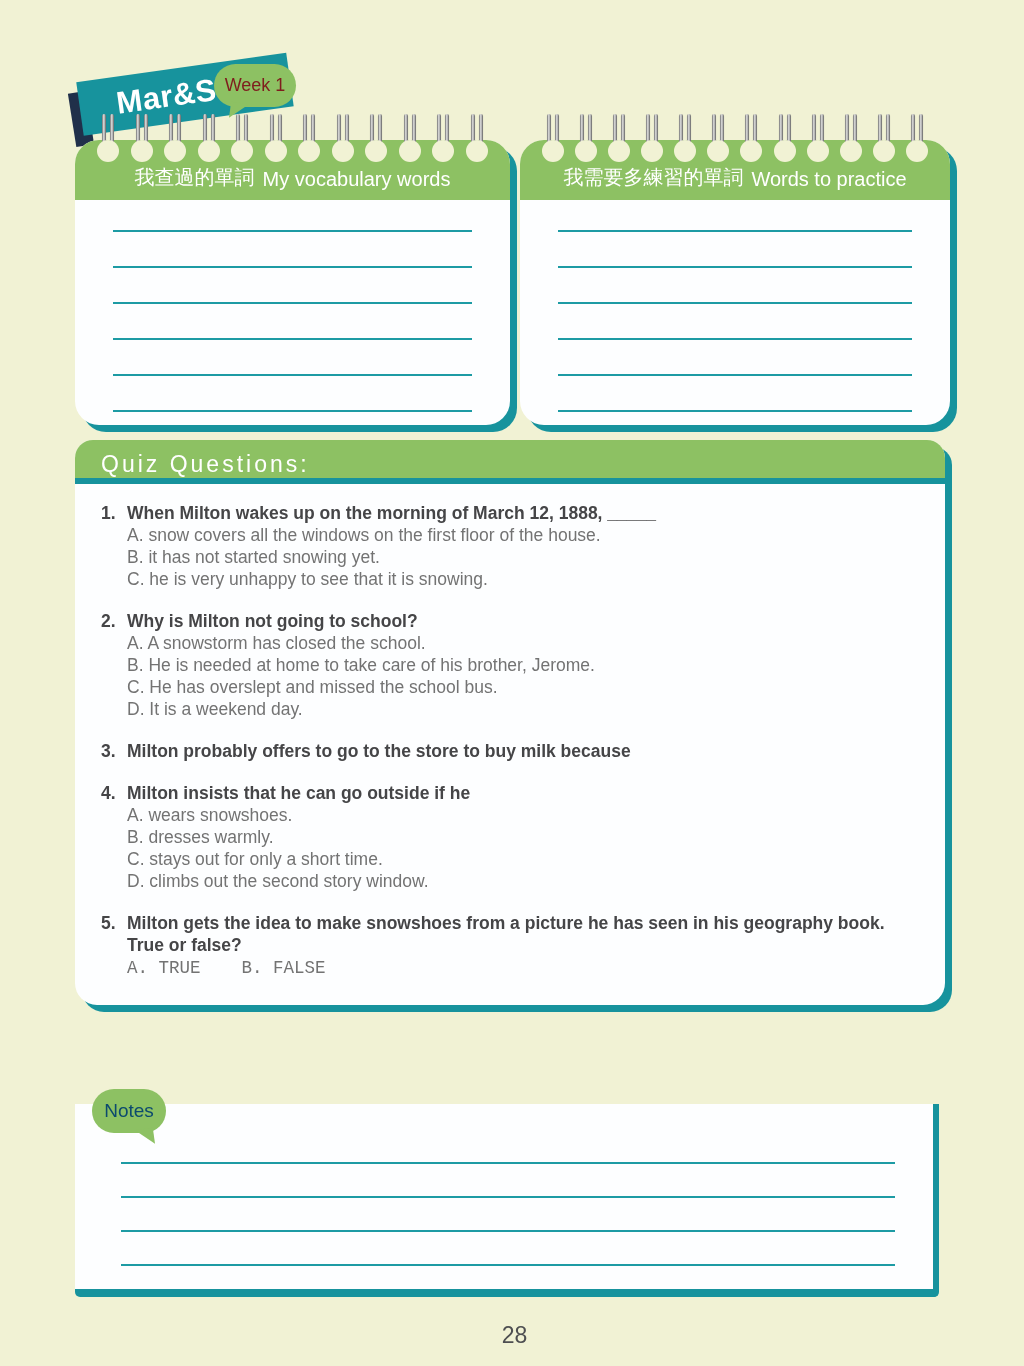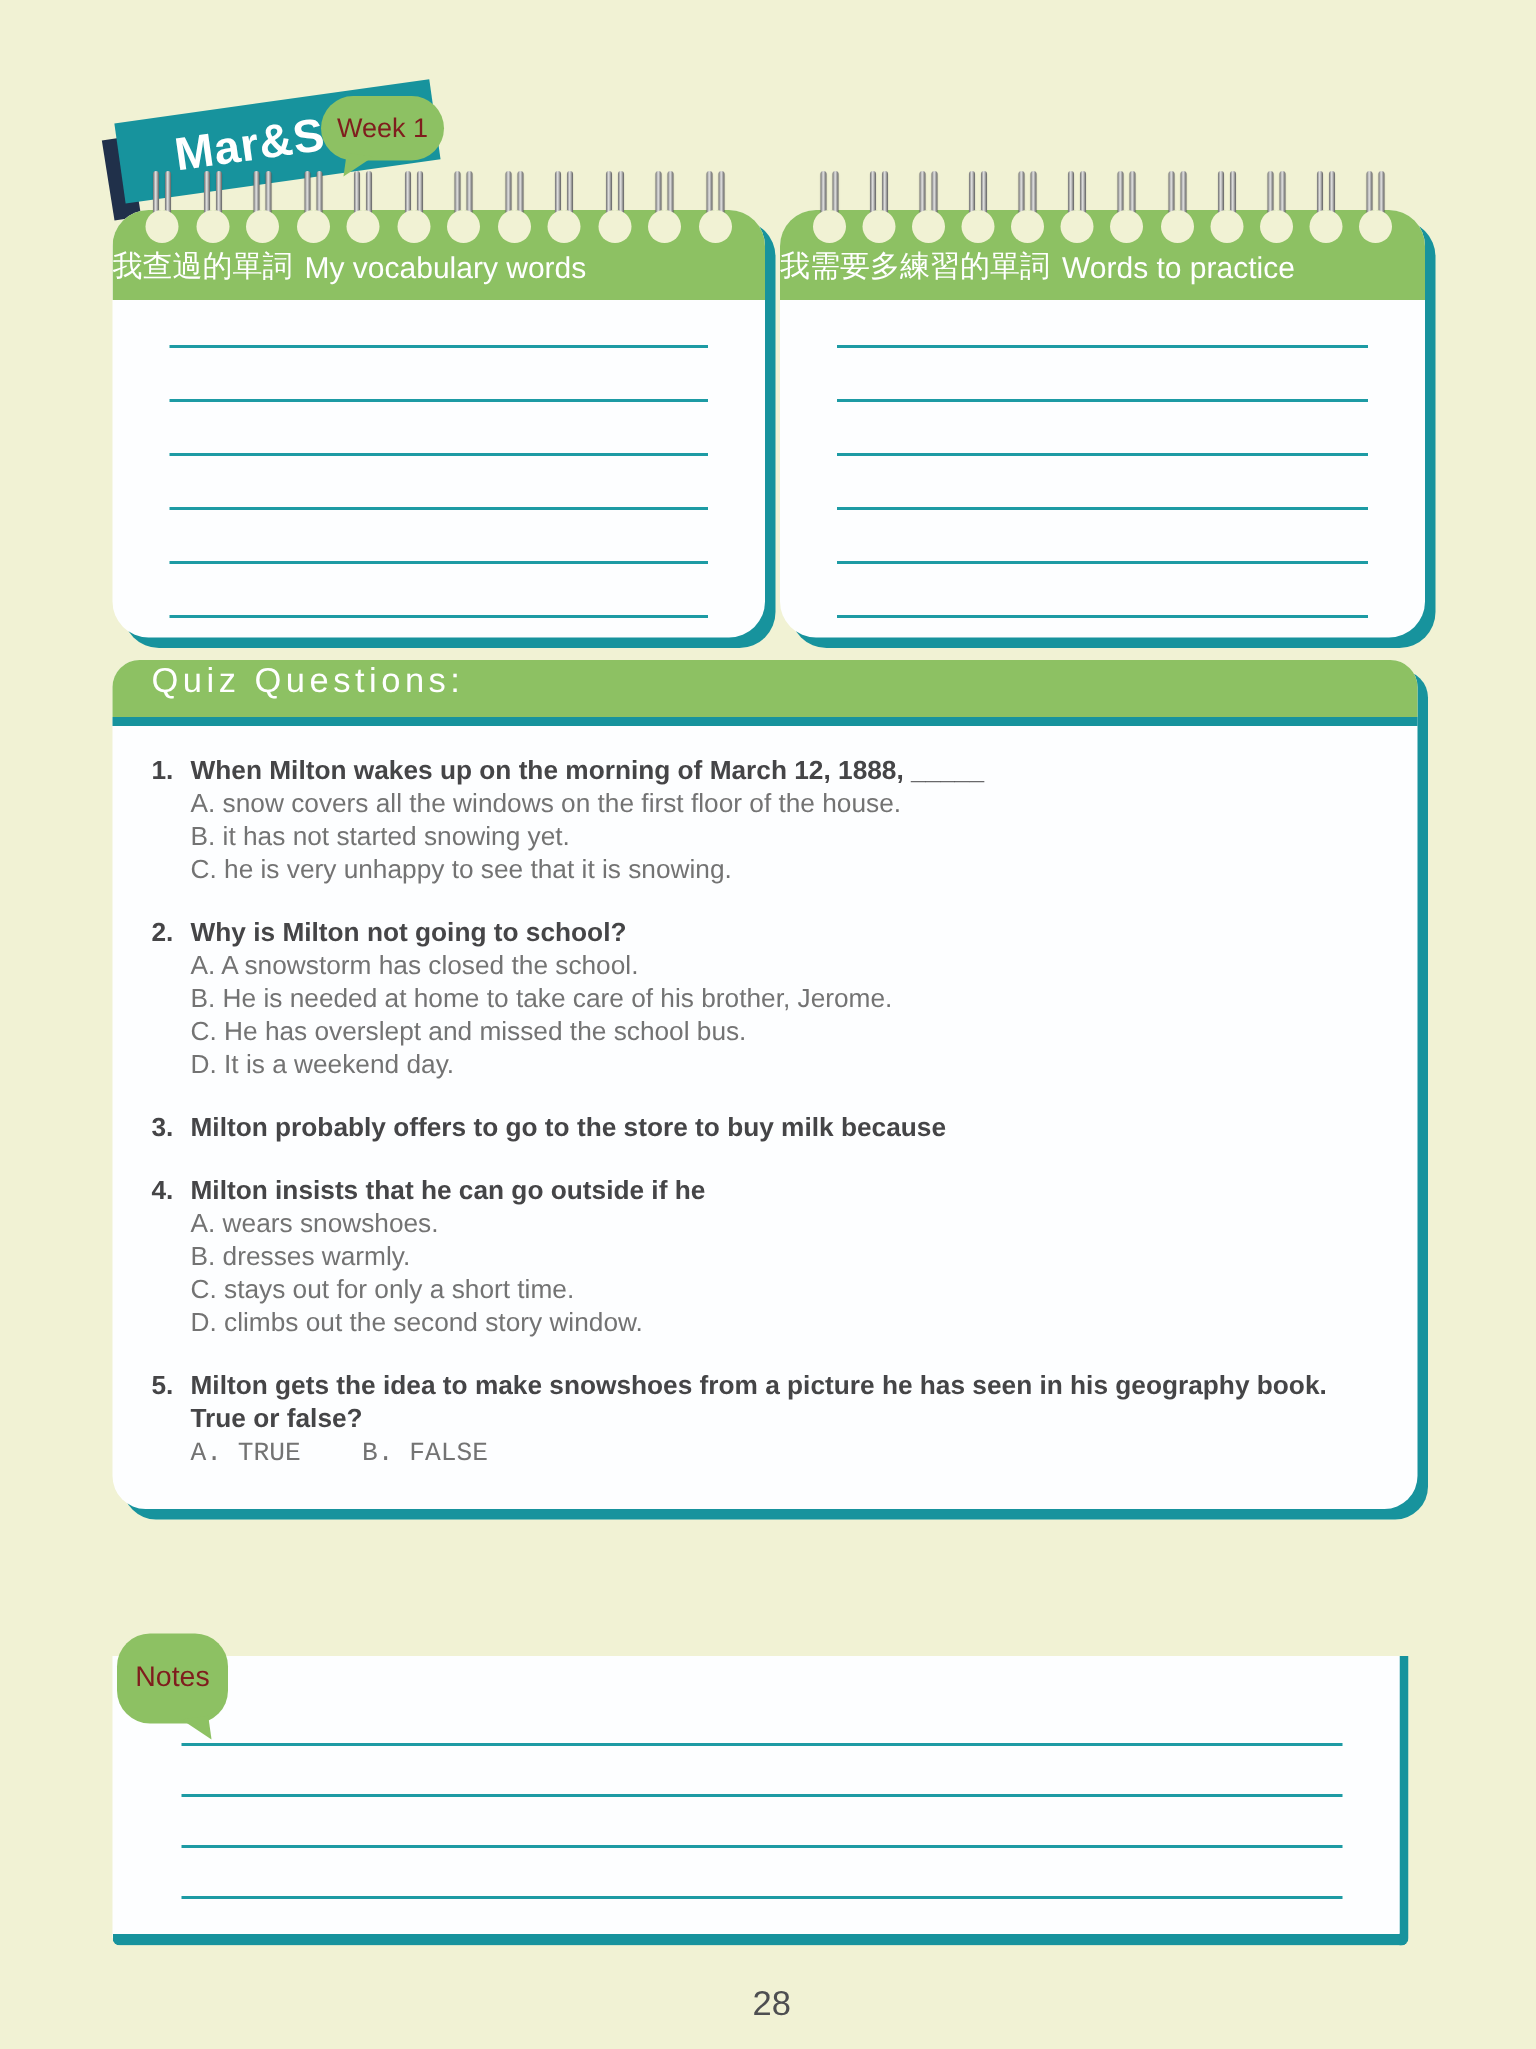--- a/index.html
+++ b/index.html
@@ -36,21 +36,21 @@
   
   .panel { position:absolute; top:140px; height:285px; z-index:2; }
   .panel.left  { left:75px;  width:435px; }
   .panel.right { left:520px; width:430px; }
   .panel-card {
     position:absolute; inset:0; border-radius:24px; background:#fdfeff;
     box-shadow:7px 7px 0 0 #17939d; overflow:hidden;
   }
   .panel-head {
     height:60px; background:#8dc163; color:#fff; font-size:20px;
-    display:flex; align-items:flex-end; padding-bottom:9px;
+    display:flex; align-items:flex-end; justify-content:center; padding-bottom:9px;
   }
   .panel-head .zh { margin-right:8px; }
   .wline { height:2px; background:#1d9ba4; margin:34px 38px 0 38px; }
   .wline:first-child { margin-top:30px; }
 
   
   .coils {
     position:absolute; top:-26px; left:22px; right:22px;
     display:flex; justify-content:space-between; z-index:4;
   }
@@ -68,40 +68,40 @@
   .coil .prong.p2 { left:13px; }
 
   
   .quiz {
     position:absolute; left:75px; top:440px; width:870px; z-index:2;
     background:#fdfeff; border-radius:18px 18px 22px 22px;
     box-shadow:7px 7px 0 0 #17939d;
   }
   .quiz-head {
     height:38px; background:#8dc163; border-radius:18px 18px 0 0;
-    display:flex; align-items:flex-start; padding-left:26px;
+    display:flex; align-items:flex-end; padding-left:26px;
     color:#fff; font-size:23px; letter-spacing:3px;
   }
   .quiz-divider { height:6px; background:#17939d; }
   .quiz-body { padding:18px 30px 26px 26px; border-radius:0 0 22px 22px; }
   .question { margin-bottom:20px; font-size:17.5px; }
   .question:last-child { margin-bottom:0; }
   .q-title { display:flex; font-weight:bold; color:#454547; line-height:22px; }
   .q-num { flex:none; width:26px; }
   .q-text { flex:1; }
   .q-title2 { font-weight:bold; color:#454547; line-height:22px; margin-left:26px; }
   .q-options { margin-left:26px; color:#737373; line-height:22px; }
   .q-options.inline .q-option { display:inline-block; margin-right:36px;font-family:Liberation Mono, monospace; }
 
   
   .notes-bubble {
-    position:absolute; left:78px; top:1089px; width:74px; height:60px;
+    position:absolute; left:92px; top:1089px; width:74px; height:44px;
     background:#8dc163; border-radius:22px; z-index:3;
     display:flex; align-items:center; justify-content:center;
-    color:#7f1d1d; font-size:19px;
+    color:#0c4a6e; font-size:19px;
   }
   .notes-bubble::after {
     content:''; position:absolute; right:12px; bottom:-12px; width:0; height:0;
     border-top:16px solid #8dc163; border-left:18px solid transparent;
     transform:rotate(-8deg);
   }
   .notes-panel {
     position:absolute; left:75px; top:1104px; width:864px; height:193px;
     background:#fdfeff; border-right:6px solid #17939d; border-bottom:8px solid #17939d;
     border-radius:0 0 5px 5px; z-index:2;

